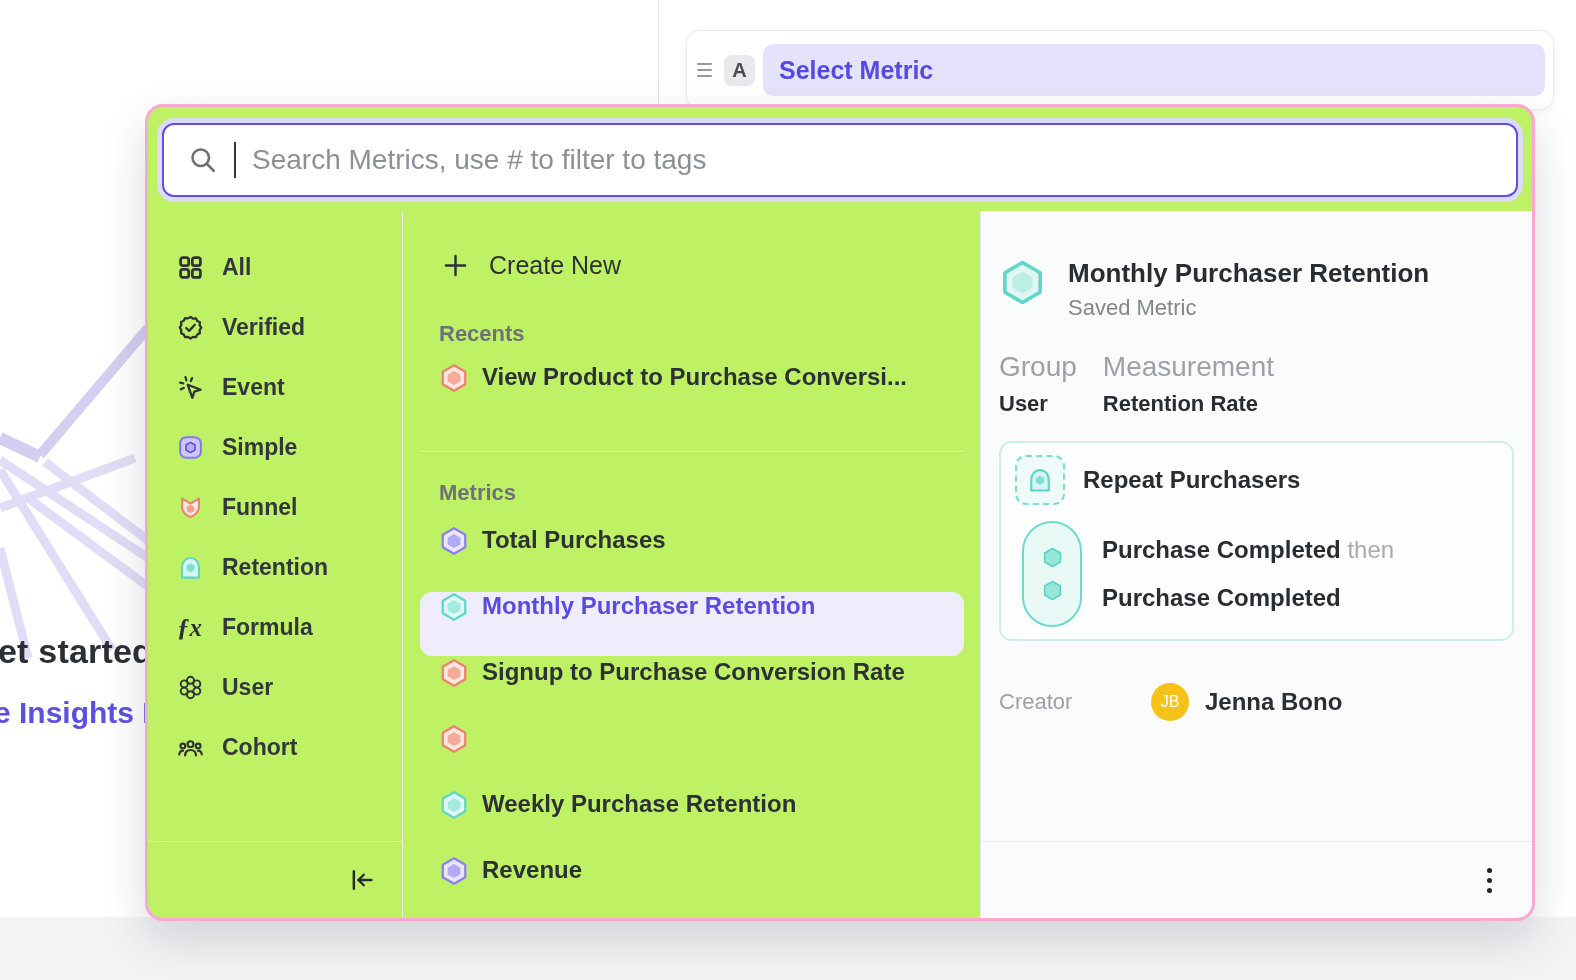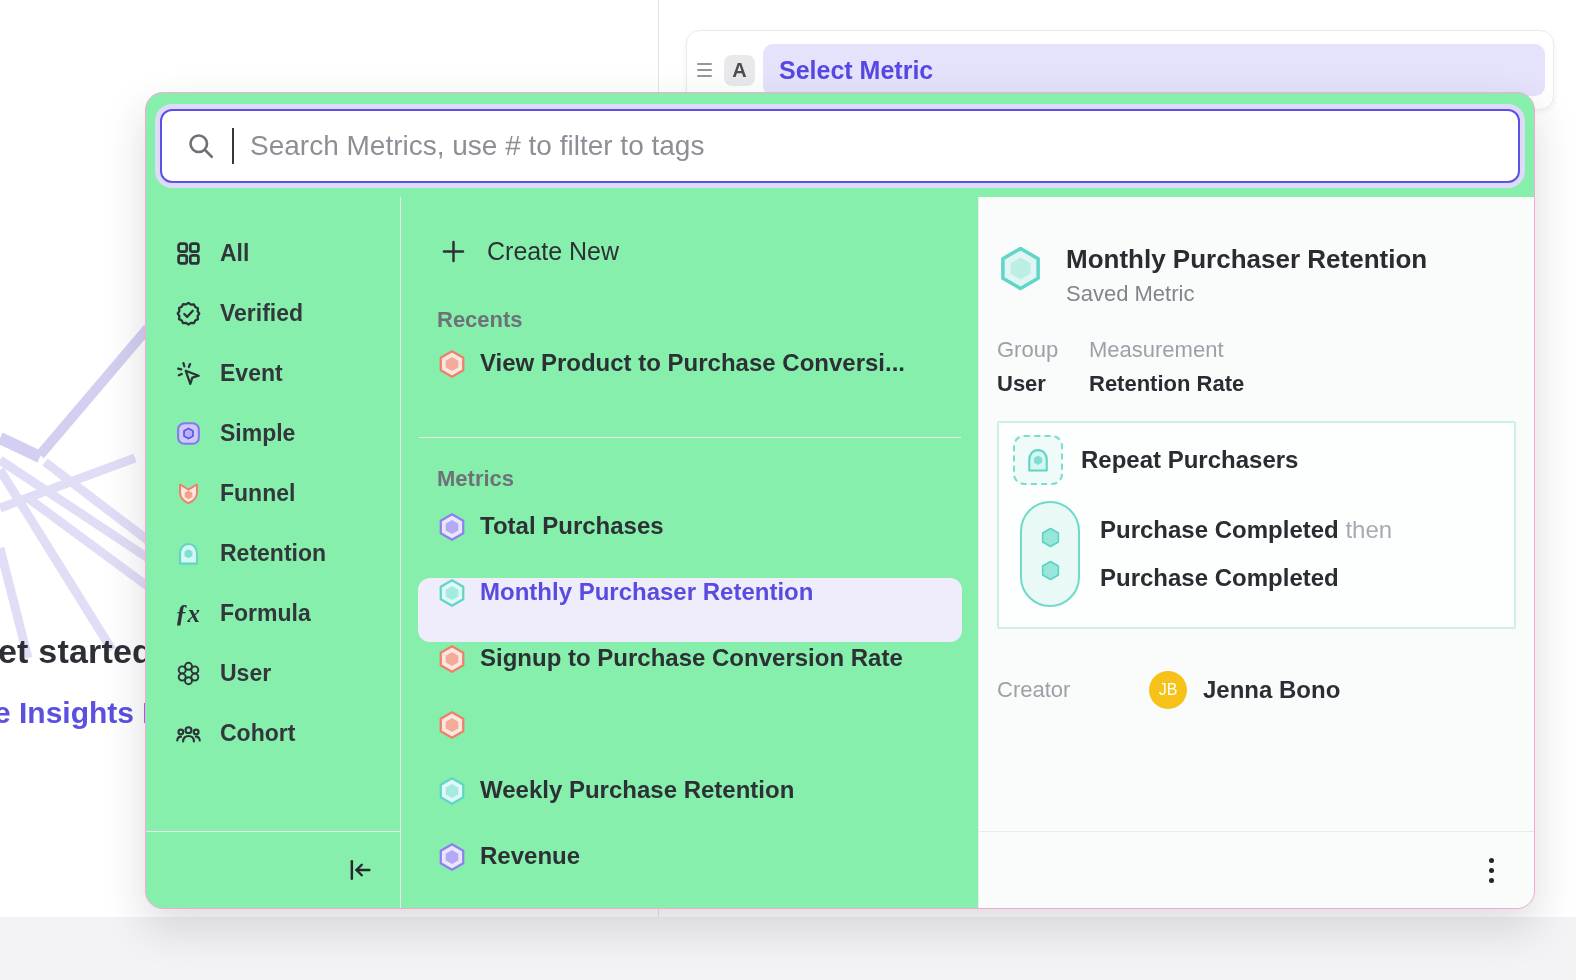--- a/index.html
+++ b/index.html
@@ -34,22 +34,22 @@
     display:flex; align-items:center; justify-content:center; flex:none;
   }
   .metric-pill {
     flex:1; height:52px; background:#e5e2fb; border-radius:10px;
     display:flex; align-items:center; padding-left:16px;
     color:#5748e4; font-size:25px; font-weight:700;
   }
 
   
   .popup {
-    position:absolute; left:145px; top:92px; width:1390px; height:817px;
-    background:#86efac; border:1px solid #f9a8d4; border-radius:18px;
+    position:absolute; left:145px; top:104px; width:1390px; height:817px;
+    background:#bef264; border:3px solid #f9a8d4; border-radius:18px;
     box-shadow:0 18px 44px rgba(35,35,60,.16);
     display:flex; flex-direction:column; overflow:hidden;
   }
   .search-field {
     margin:16px 14px 0 14px; height:74px; flex:none;
     border:2px solid #5b51e8; border-radius:12px;
     box-shadow:0 0 0 5px #dedbf8;
     display:flex; align-items:center; padding:0 10px 0 24px; gap:16px;
     background:#fff;
   }
@@ -95,26 +95,26 @@
   .rows-start { margin-top:20px; }
 
   
   .col-detail { flex:1; background:#f9fcfb; display:flex; flex-direction:column; min-width:0; }
   .detail-scroll { flex:1; padding:46px 18px 0 18px; overflow:hidden; }
   .detail-head { display:flex; gap:22px; }
   .detail-head .ic46 { width:47px; height:47px; flex:none; display:flex; margin-top:2px; }
   .detail-title { font-size:26px; font-weight:800; color:#292d32; line-height:32px; }
   .detail-sub { font-size:22px; color:#82868c; margin-top:6px; }
   .meta-row { display:flex; gap:26px; margin-top:30px; }
-  .meta-label { font-size:22px; color:#9da1a7; font-weight:500; }
+  .meta-label { font-size:28px; color:#9da1a7; font-weight:500; }
   .meta-value { font-size:22px; font-weight:700; color:#292d32; margin-top:8px; }
 
   .ret-card {
     margin-top:24px; border:2px solid #cdefe9; background:#fdfffe;
-    border-radius:2px; padding:12px 14px 20px 14px;
+    border-radius:13px; padding:12px 14px 12px 14px;
   }
   .ret-head { display:flex; align-items:center; gap:18px; }
   .dashed-box {
     width:50px; height:50px; border:2px dashed #7edccf; border-radius:11px;
     background:#eefbf8; display:flex; align-items:center; justify-content:center; flex:none;
   }
   .ret-title { font-size:24px; font-weight:800; color:#292d32; }
   .ret-steps { display:flex; gap:20px; margin-top:16px; padding-left:7px; }
   .capsule {
     width:60px; height:106px; border:2px solid #6fd9cb; border-radius:30px;

